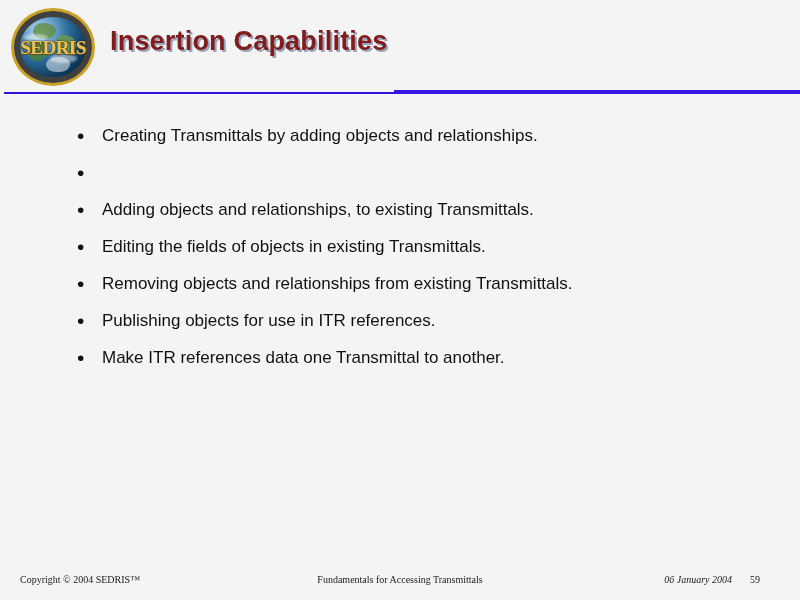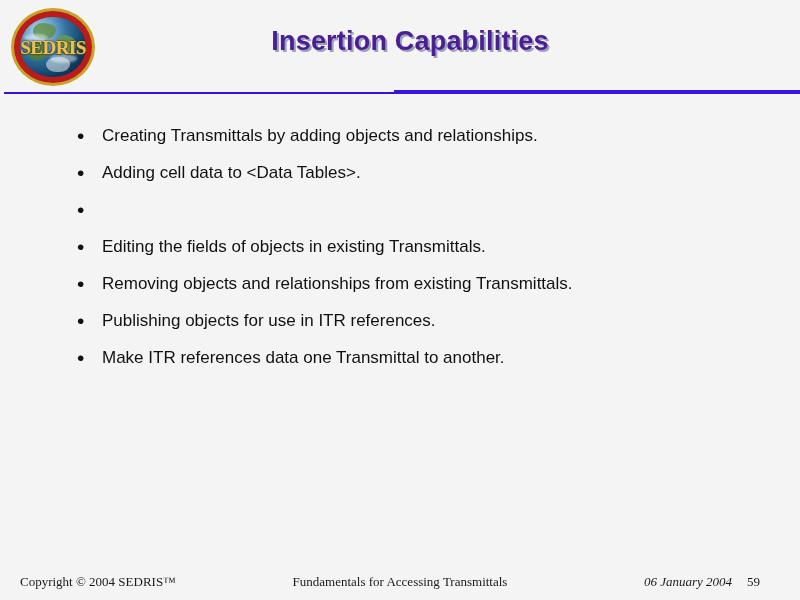--- a/index.html
+++ b/index.html
@@ -28,21 +28,21 @@
     width: 90px;
     height: 78px;
   }
   .logo-disc {
     position: absolute;
     left: 3px;
     top: 0px;
     width: 84px;
     height: 78px;
     border-radius: 50%;
-    background: #b91c1c;
+    background: #404040;
     border: 3px solid #c9a227;
     box-sizing: border-box;
     overflow: hidden;
   }
   .logo-globe {
     position: absolute;
     left: 8%;
     top: 8%;
     width: 84%;
     height: 84%;
@@ -85,24 +85,23 @@
     line-height: 1;
     white-space: nowrap;
   }
 
   
   .title {
     position: absolute;
     left: 110px;
     top: 26px;
     width: 600px;
-    text-align: center;
     font-size: 27px;
     font-weight: bold;
-    color: #4c1d95;
+    color: #7f1d1d;
     letter-spacing: 0.2px;
     text-shadow: 2px 2px 0 #9aa3bb;
     white-space: nowrap;
   }
 
   
   .rule-left {
     position: absolute;
     left: 4px;
     top: 92px;
@@ -151,21 +150,21 @@
   .bullet-row.wide .bullet-text { max-width: 640px; }
 
   
   .footer {
     position: absolute;
     left: 0;
     top: 572px;
     width: 800px;
     height: 16px;
     font-family: "Liberation Serif", serif;
-    font-size: 13px;
+    font-size: 10px;
     color: #1a1a1a;
   }
   .footer-left {
     position: absolute;
     left: 20px;
     top: 2px;
     white-space: nowrap;
   }
   .footer-center {
     position: absolute;
@@ -215,25 +214,25 @@
 
   <div class="body">
 
     <div class="bullet-row">
       <span class="bullet-mark">•</span>
       <span class="bullet-text">Creating Transmittals by adding objects and relationships.</span>
     </div>
 
     <div class="bullet-row">
       <span class="bullet-mark">•</span>
-      <span class="bullet-text">Adding cell data to &lt;Data Tables&gt;.</span>
-    </div>
-
-    <div class="bullet-row">
-      <span class="bullet-mark">•</span>
+    </div>
+
+    <div class="bullet-row">
+      <span class="bullet-mark">•</span>
+      <span class="bullet-text">Adding objects and relationships, to existing Transmittals.</span>
     </div>
 
     <div class="bullet-row wide">
       <span class="bullet-mark">•</span>
       <span class="bullet-text">Editing the fields of objects in existing Transmittals.</span>
     </div>
 
     <div class="bullet-row">
       <span class="bullet-mark">•</span>
       <span class="bullet-text">Removing objects and relationships from existing Transmittals.</span>

